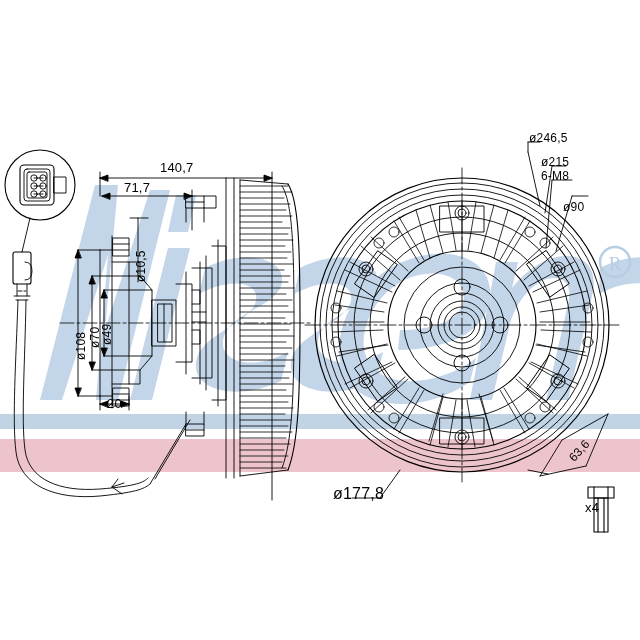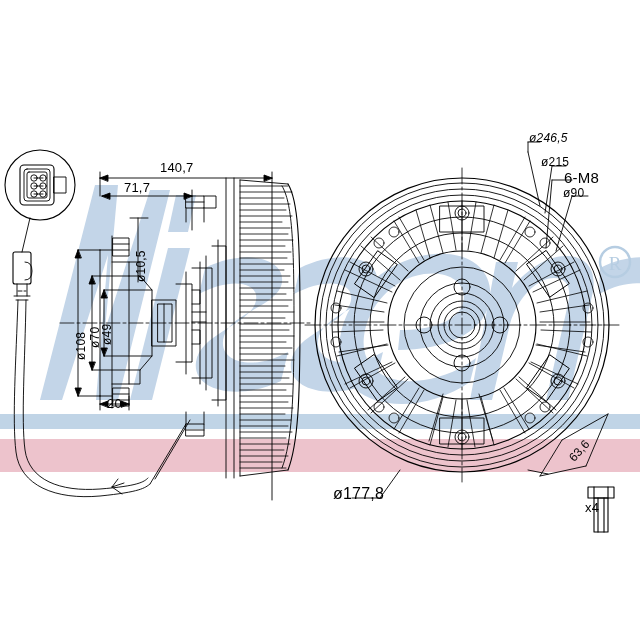--- a/index.html
+++ b/index.html
@@ -317,27 +317,27 @@
   <div class="lbl vert" style="left:134px;top:282px;font-size:12px;transform:rotate(-90deg);">ø10,5</div>
 
   <div class="lbl vert" style="left:74px;top:360px;font-size:12px;transform:rotate(-90deg);">ø108</div>
 
   <div class="lbl vert" style="left:88px;top:348px;font-size:12px;transform:rotate(-90deg);">ø70</div>
 
   <div class="lbl vert" style="left:100px;top:345px;font-size:12px;transform:rotate(-90deg);">ø49</div>
 
   <div class="lbl" style="left:107px;top:396px;font-size:13px;">20</div>
 
-  <div class="lbl" style="left:529px;top:131px;font-size:12px;font-style:italic;">ø246,5</div>
+  <div class="lbl" style="left:529px;top:131px;font-size:12px;">ø246,5</div>
 
   <div class="lbl" style="left:541px;top:155px;font-size:12px;">ø215</div>
 
-  <div class="lbl" style="left:541px;top:169px;font-size:15px;margin-left:23px;">6-M8</div>
-
-  <div class="lbl" style="left:563px;top:186px;font-size:12px;">ø90</div>
+  <div class="lbl" style="left:541px;top:169px;font-size:12px;">6-M8</div>
+
+  <div class="lbl" style="left:563px;top:200px;font-size:12px;">ø90</div>
 
   <div class="lbl" style="left:333px;top:485px;font-size:16px;">ø177,8</div>
 
   <div class="lbl" style="left:566px;top:455px;font-size:12px;transform:rotate(-48deg);transform-origin:0 0;">63,6</div>
 
   <div class="lbl" style="left:585px;top:500px;font-size:13px;">x4</div>
 
 </div>
 
 </body></html>

